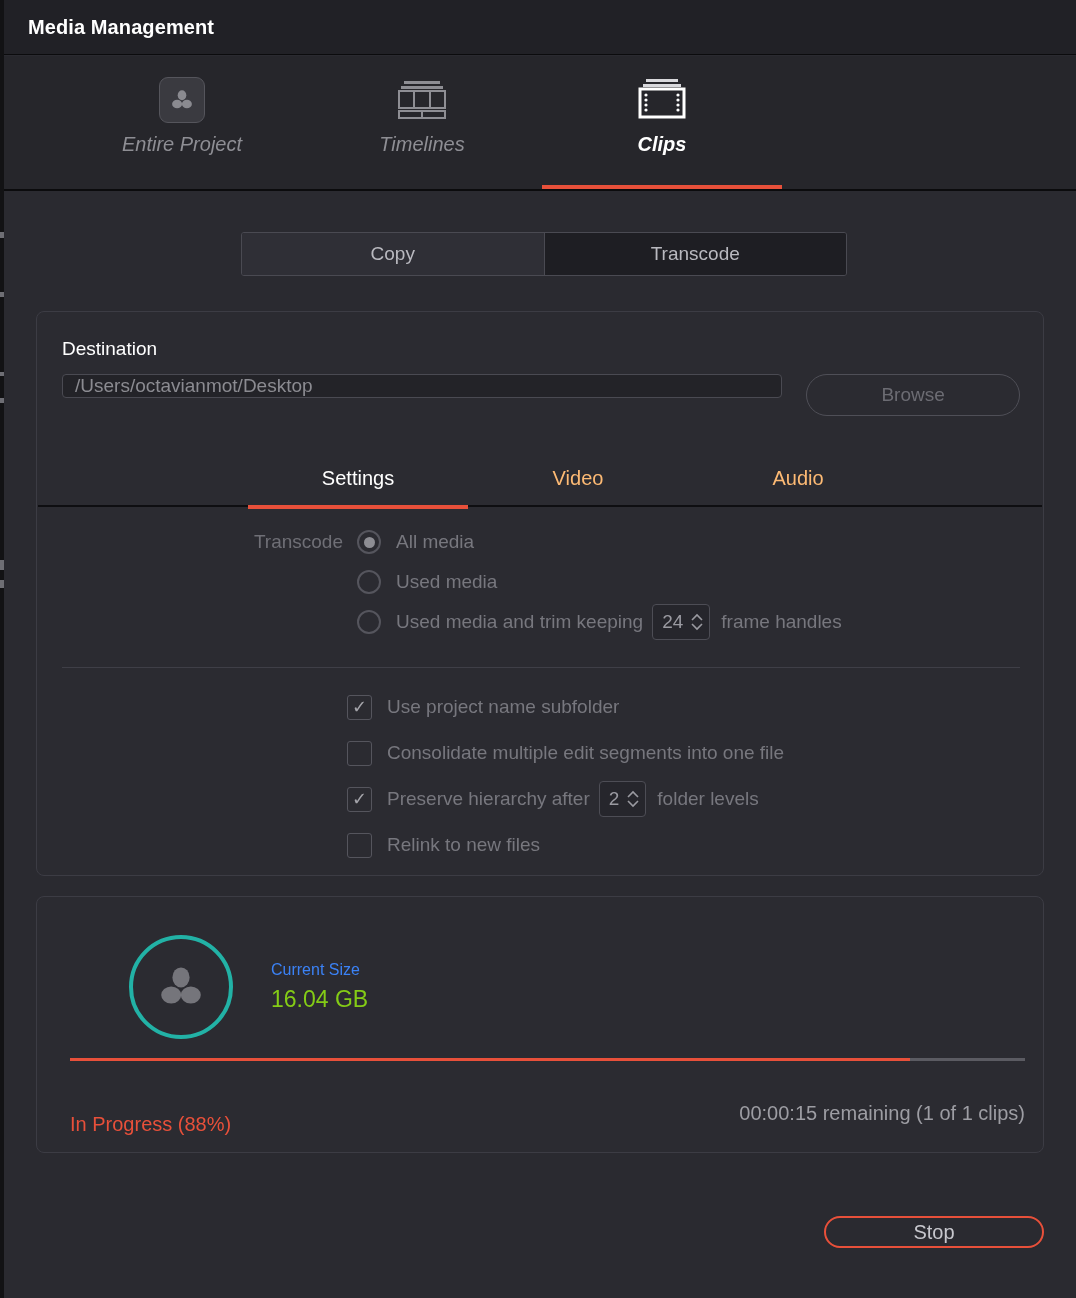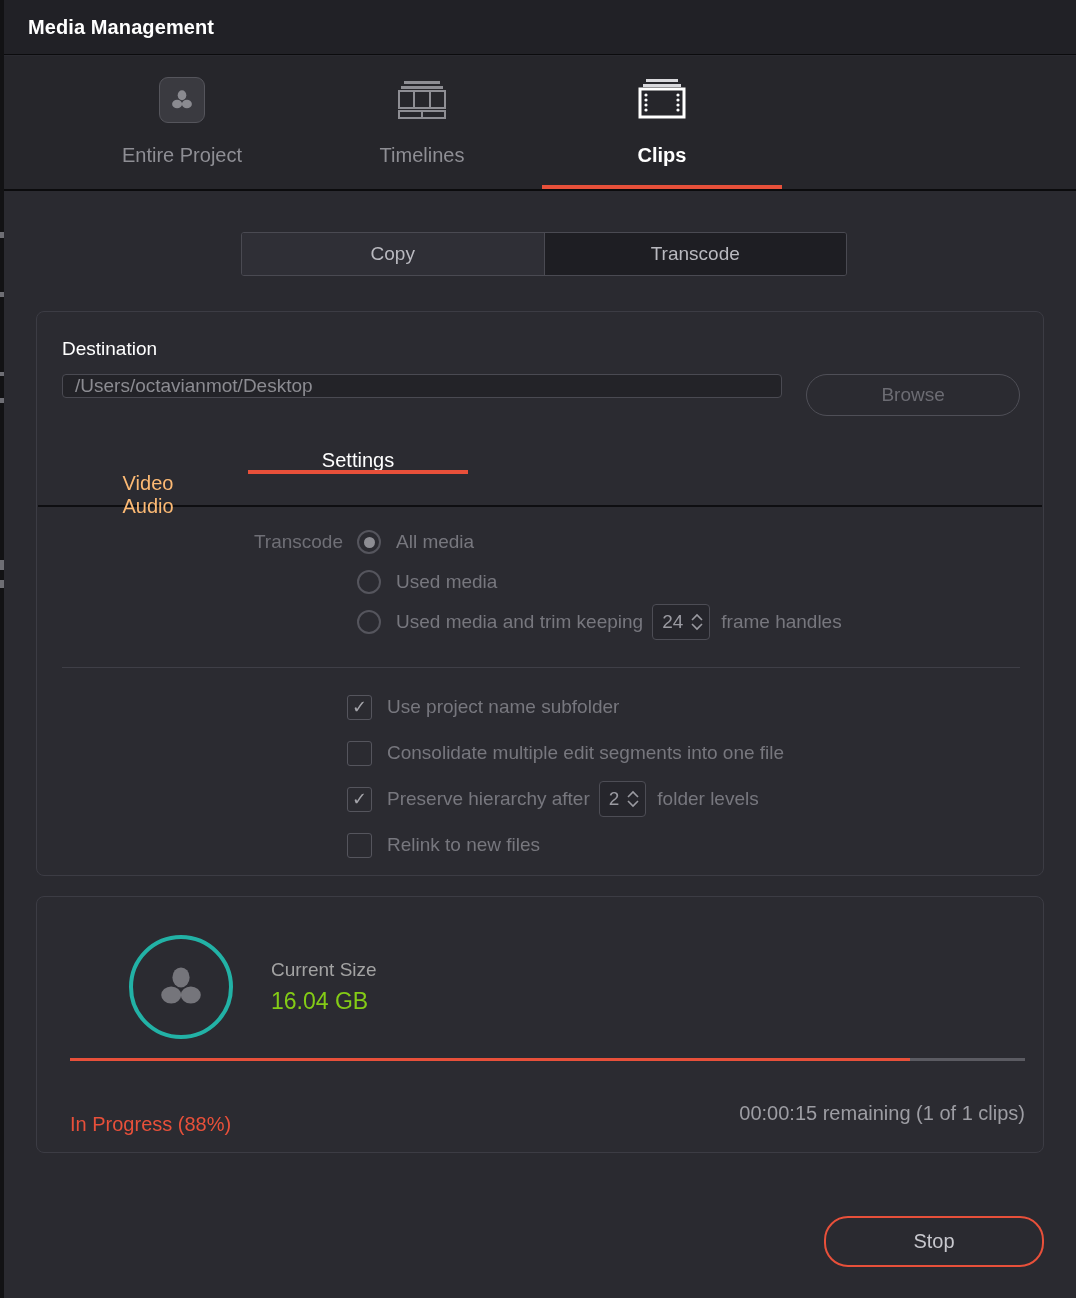--- a/index.html
+++ b/index.html
@@ -39,21 +39,21 @@
     display: flex; align-items: flex-start;
   }
   .tabstrip-inner { display: flex; width: 100%; padding-left: 58px; }
   .top-tab {
     width: 240px; height: 133px;
     display: flex; flex-direction: column; align-items: center;
     position: relative; cursor: pointer; padding-top: 18px;
   }
   .top-tab .ticon { height: 52px; display: flex; align-items: center; justify-content: center; }
   .top-tab .tlabel {
-    margin-top: 18px; font-size: 20px; color: #8e8e94;
+    margin-top: 7px; font-size: 20px; color: #8e8e94; font-style: italic;
   }
   .top-tab.active .tlabel { color: #ffffff; font-weight: bold; }
   .top-tab.active::after {
     content: ""; position: absolute; left: 0; bottom: 0;
     width: 100%; height: 4px; background: #e8503a;
   }
 
   
   .icon-proj {
     width: 46px; height: 46px; border-radius: 9px;
@@ -106,21 +106,21 @@
     margin-left: 24px; width: 218px; height: 42px;
     border: 1px solid #4f4f57; border-radius: 22px;
     background: transparent;
     display: flex; align-items: center; justify-content: center;
     font-size: 19px; color: #6c6c73; cursor: pointer;
   }
 
   
   .subtabs {
     position: absolute; left: 1px; top: 137px; width: 1004px; height: 58px;
-    display: flex; border-bottom: 2px solid #0e0e11; flex-direction: column;
+    display: flex; border-bottom: 2px solid #0e0e11;
   }
   .subtab {
     width: 220px; height: 58px; position: relative; cursor: pointer;
     display: flex; align-items: center; justify-content: center;
     font-size: 20px; color: #fdba74;
   }
   .subtab:nth-child(1) { margin-left: 210px; }
   .subtab.active { color: #ffffff; }
   .subtab.active::after {
     content: ""; position: absolute; left: 0; bottom: -2px;
@@ -183,40 +183,40 @@
     display: flex; align-items: center; justify-content: center;
     flex: none; position: relative;
   }
   .ring-teal { border: 4px solid #22b2a6; }
   .ring-red { border: 4px solid #e0503b; }
   .ring-gap {
     position: absolute; top: -4px; left: 48px; width: 8px; height: 4px;
     background: #6a6a70;
   }
   .size-text { margin-left: 38px; }
-  .size-label { font-size: 19px; color: #a3a3a3; }
+  .size-label { font-size: 16px; color: #3b82f6; }
   .size-value { font-size: 23px; color: #84cc16; margin-top: 7px; }
 
   .progress-track {
     position: absolute; left: 33px; top: 161px; width: 955px; height: 3px;
     background: #5b5b62;
   }
   .progress-fill { height: 3px; background: #e8503a; }
 
   .status-row {
     position: absolute; left: 33px; top: 194px; width: 955px;
     display: flex; justify-content: space-between; align-items: center;
   }
   .status-left { font-size: 20px; color: #e8503a; margin-top: 22px; }
   .status-right { font-size: 20px; color: #9d9da3; }
 
   
   .stop-btn {
     position: absolute; left: 820px; top: 1023px;
-    width: 220px; height: 51px;
+    width: 220px; height: 32px;
     border: 2px solid #e8503a; border-radius: 24px;
     background: transparent; cursor: pointer;
     display: flex; align-items: center; justify-content: center;
     font-size: 20px; color: #c7c7cd;
   }
 </style>
 </head>
 <body>
 
 <div class="window">

